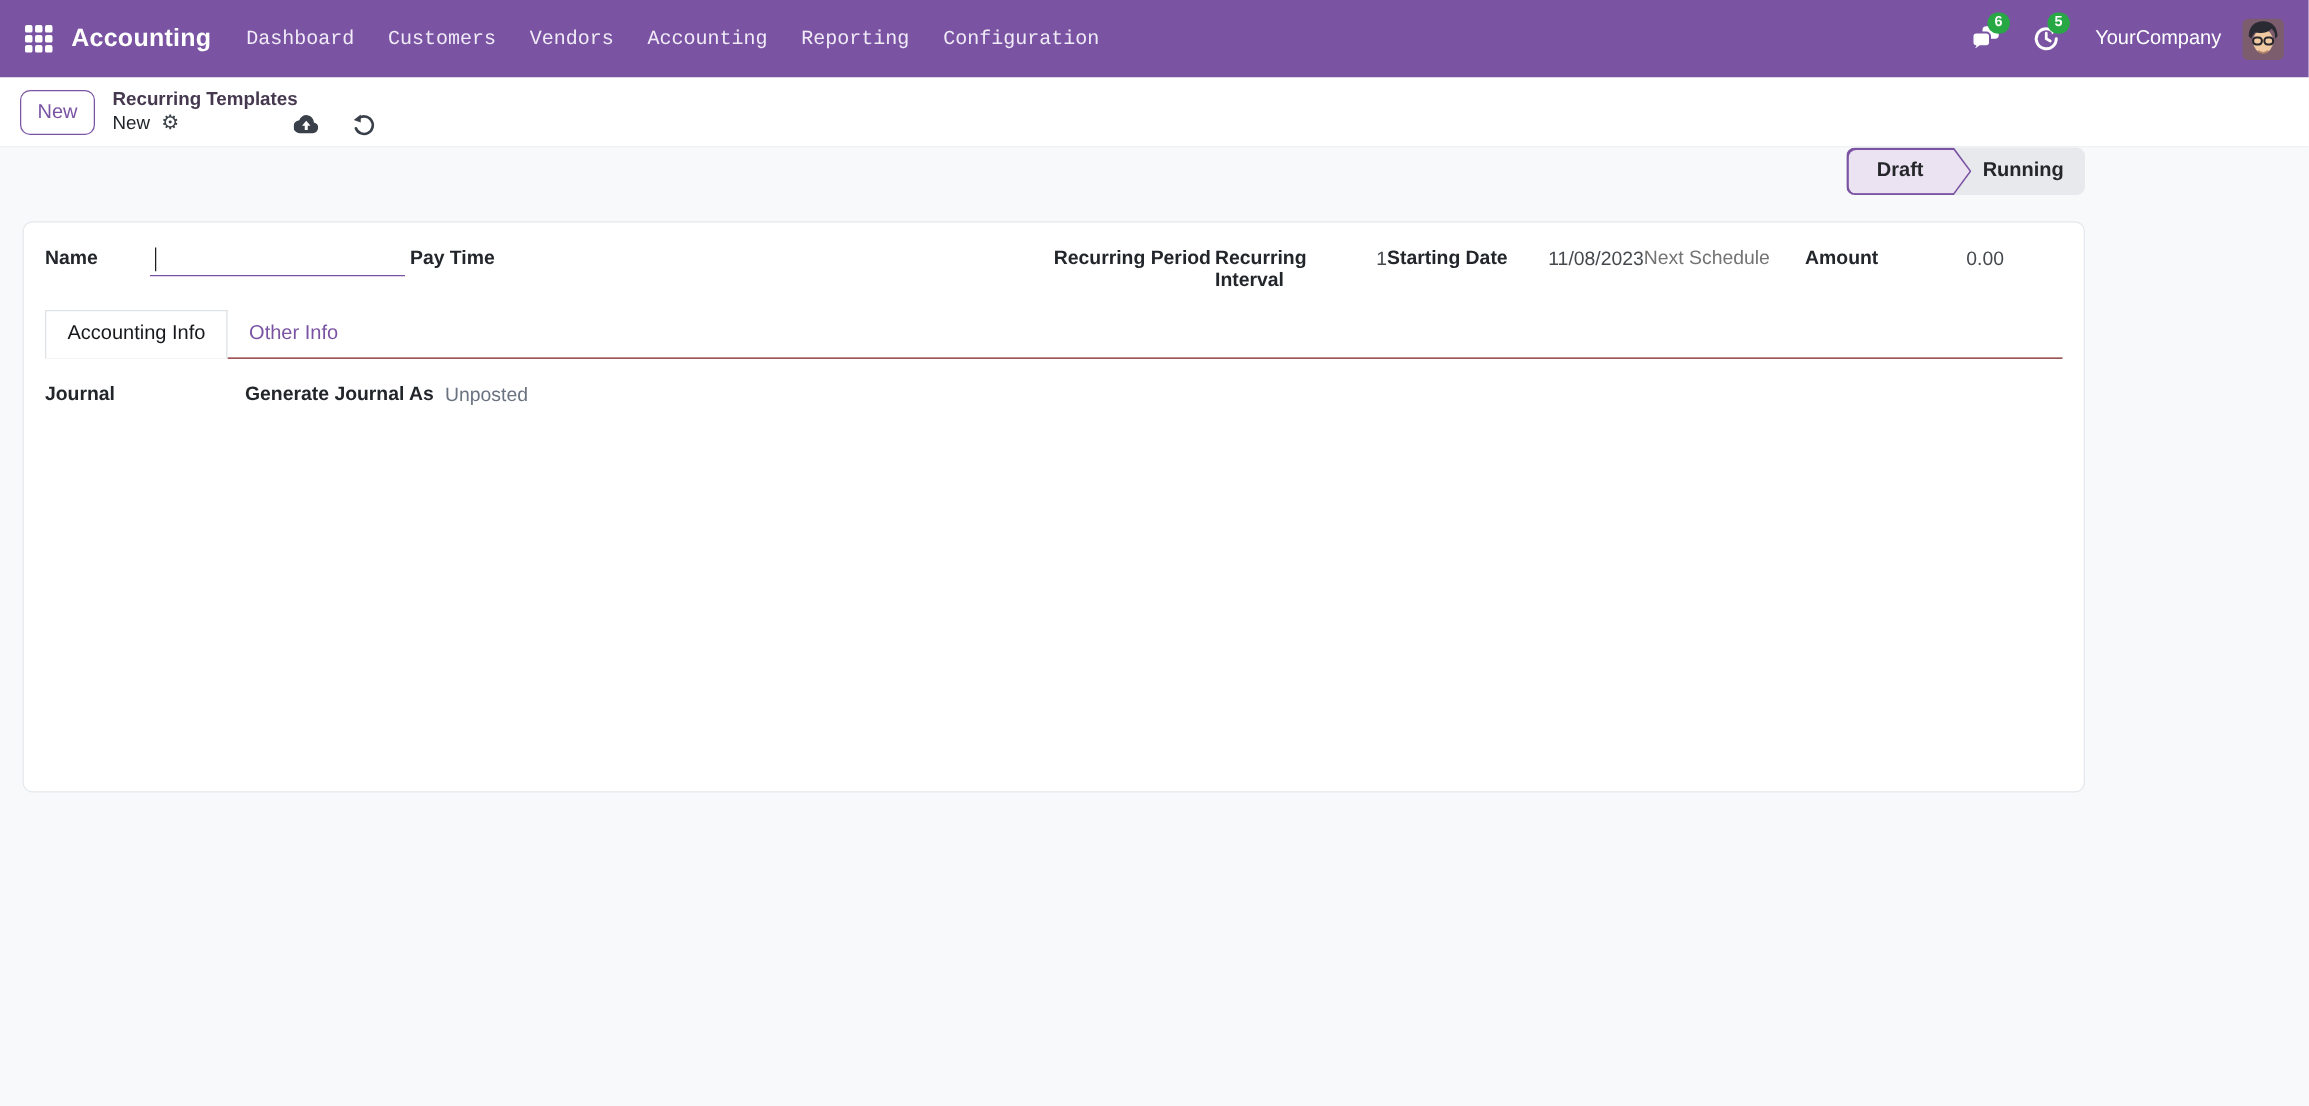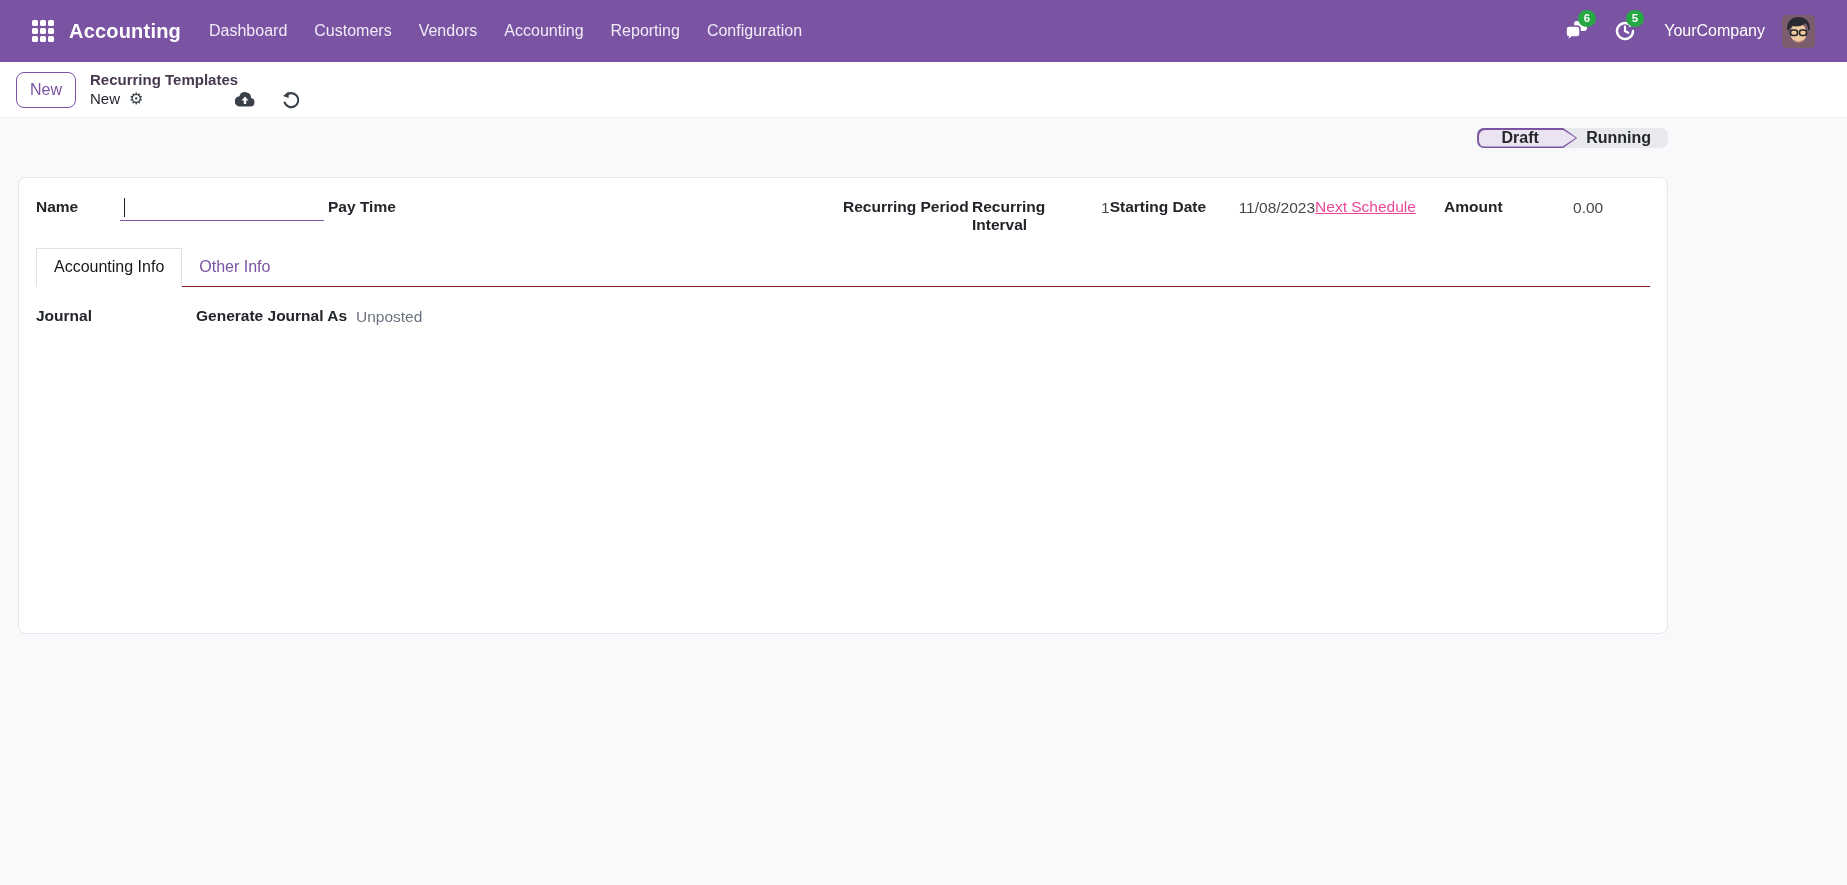--- a/index.html
+++ b/index.html
@@ -6,27 +6,27 @@
   html,body { width:1847px; height:885px; overflow:hidden; }
   body {
     font-family: "Liberation Sans", "DejaVu Sans", sans-serif;
     background: var(--page_bg, #f8f9fa);
     color:#23262b;
   }
 
   
   .navbar {
     height:62px; background: var(--navbar_bg, #7a54a3);
-    display:flex; align-items:center; padding:0 32px;
+    display:flex; align-items:center; padding:0 20px;
   }
   .apps-grid { width:22px; height:22px; display:grid;
     grid-template-columns:repeat(3,1fr); gap:2.5px; cursor:pointer; }
   .apps-grid span { background:#fff; border-radius:1.5px; }
   .brand { color:#fff; font-size:20px; font-weight:700; margin:0 12px 0 15px; letter-spacing:.2px; }
-  .menu { display:flex; gap:27px; margin-left:16px; }
+  .menu { display:flex; gap:27px; margin-left:16px;font-family:Liberation Mono, monospace; }
   .menu-item { color:#f1ebf7; font-size:16px; cursor:pointer; line-height:62px; }
   .nav-right { margin-left:auto; display:flex; align-items:center; }
   .icon-btn { position:relative; width:26px; height:26px; margin-left:22px; cursor:pointer; }
   .badge {
     position:absolute; top:-8px; left:14px; background:var(--badge_green,#28a745);
     color:#fff; font-size:11.5px; font-weight:700; line-height:1;
     border-radius:9px; padding:2.5px 5.5px; min-width:17px; text-align:center;
   }
   .company { color:#fff; font-size:16px; margin-left:26px; cursor:pointer; }
   .avatar { width:33px; height:33px; border-radius:5px; overflow:hidden; margin-left:17px; cursor:pointer; background:#7b5d6e; }
@@ -48,21 +48,21 @@
   .bc-current { color:#1f2328; font-size:15px; }
   .gear { color:#3a4148; font-size:16px; margin-left:9px; cursor:pointer; line-height:1; }
   .save-icons { display:flex; align-items:center; margin-left:92px; gap:26px; }
   .save-icons svg { display:block; cursor:pointer; }
 
   
   .content { position:relative; height:767px; background:var(--page_bg,#f8f9fa); }
 
   
   .statusbar {
-    position:absolute; top:10px; right:179px; height:20px;
+    position:absolute; top:0; right:179px; height:38px;
     background:var(--statusbar_bg,#e7e9ed); border-radius:7px;
     display:flex; align-items:stretch; font-size:16px; font-weight:600; color:#24262a;
   }
   .state-active-outer {
     position:relative; width:100px; background:var(--accent,#7a54a3);
     clip-path:polygon(0 0, calc(100% - 14px) 0, 100% 50%, calc(100% - 14px) 100%, 0 100%);
     border-radius:7px 0 0 7px; cursor:pointer;
   }
   .state-active-inner {
     position:absolute; inset:1.5px; background:var(--state_active_bg,#ebe2f2);
@@ -76,21 +76,21 @@
   .sheet {
     position:absolute; left:18px; top:59px; width:1650px; height:457px;
     background:#fff; border:1px solid #e4e7eb; border-radius:8px;
     padding:18px 17px 0 17px;
   }
   .field-grid { display:grid; grid-template-columns:1fr 1fr; }
   .fcol { display:flex; flex-direction:row; }
   .frow { display:flex; align-items:flex-start; min-height:42px; }
   .flabel { width:84px; flex:none; font-size:15.5px; font-weight:700; color:#22252a; padding-top:2px; }
   .fcol-right .flabel { width:129px; }
-  .flabel.muted { font-weight:400; color:#ec4899;text-decoration:underline; }
+  .flabel.muted { font-weight:400; color:#737373; }
   .fvalue { font-size:15.5px; color:#45494e; padding-top:3px; }
   .fvalue.muted { color:#6b7280; }
   .name-input {
     flex:1; margin-right:2px; height:25px; position:relative;
     border:none; border-bottom:1px solid var(--accent,#7a54a3);
     background:transparent; outline:none; font:15.5px "Liberation Sans","DejaVu Sans",sans-serif;
     padding:0 0 0 4px; border-radius:0;
   }
   .caret { position:absolute; left:120px; top:1px; width:1px; height:19px; background:#1c1e21; }
   .name-wrap { flex:1; position:relative; display:flex; margin-right:2px; }

